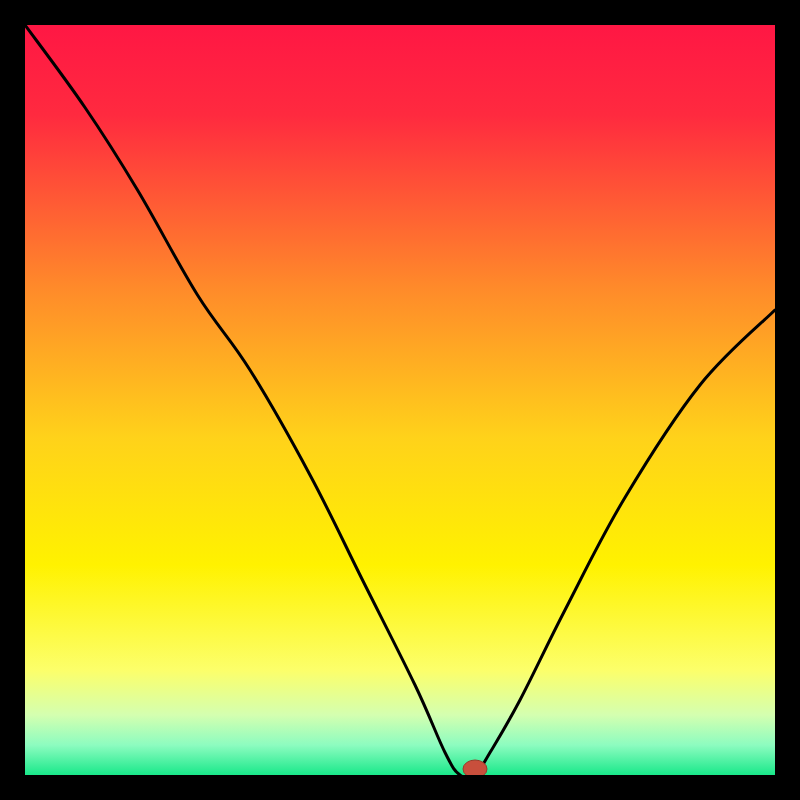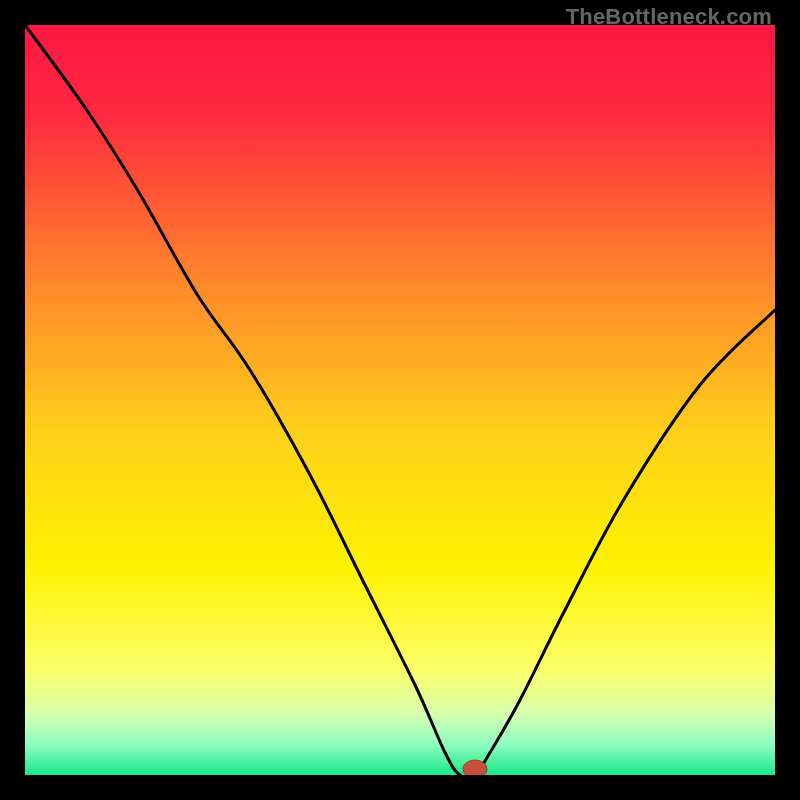--- a/index.html
+++ b/index.html
@@ -32,21 +32,20 @@
     color: #666666;
     letter-spacing: 0.2px;
   }
   svg { display: block; }
 </style>
 </head>
 <body>
 
 <div class="stage">
 
-  <div class="watermark">TheBottleneck.com</div>
 
   <div class="plot-area">
     <svg id="chart-svg" width="750" height="750" viewBox="0 0 750 750" preserveAspectRatio="none">
       <defs>
         <linearGradient id="bg-grad" x1="0" y1="0" x2="0" y2="1">
             <stop offset="0.0%" stop-color="#ff1744"></stop>
             <stop offset="12.0%" stop-color="#ff2a3f"></stop>
             <stop offset="35.0%" stop-color="#ff8a2a"></stop>
             <stop offset="55.0%" stop-color="#ffd21a"></stop>
             <stop offset="72.0%" stop-color="#fff200"></stop>

